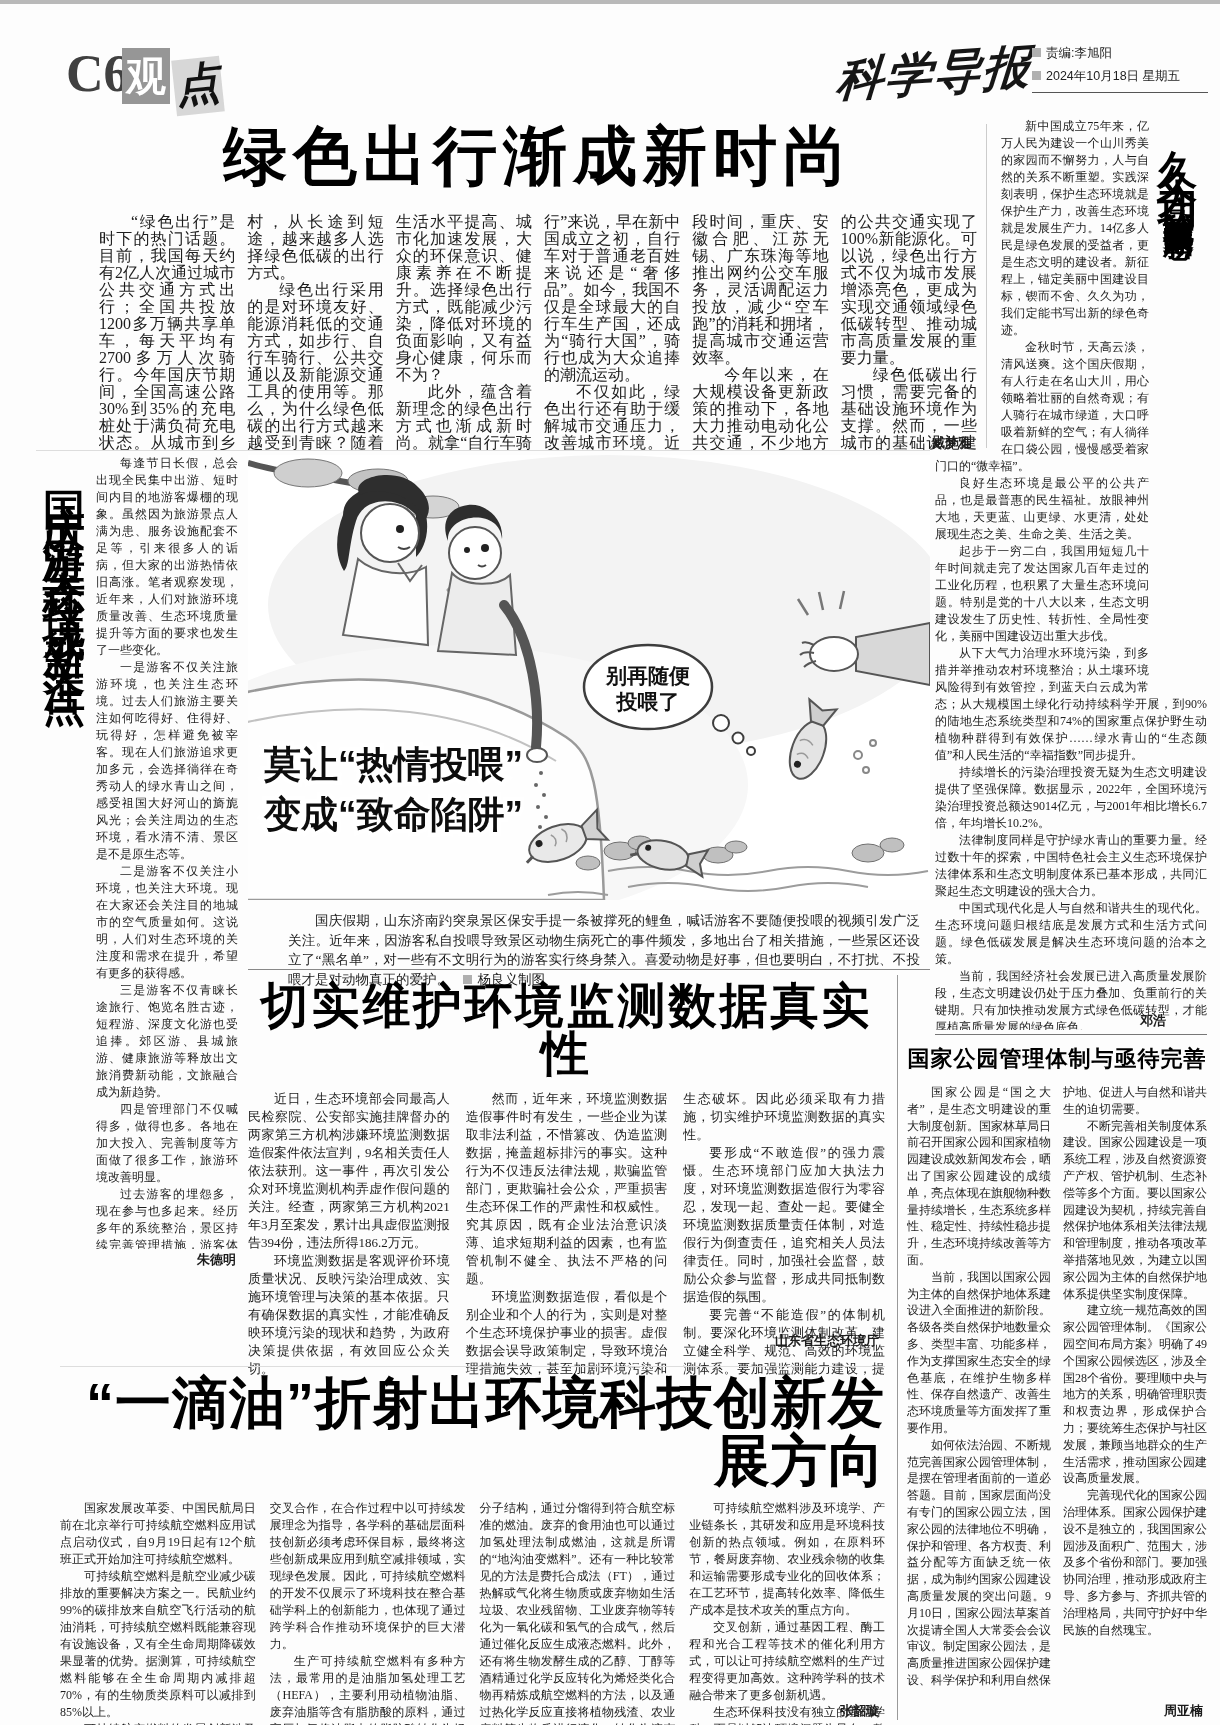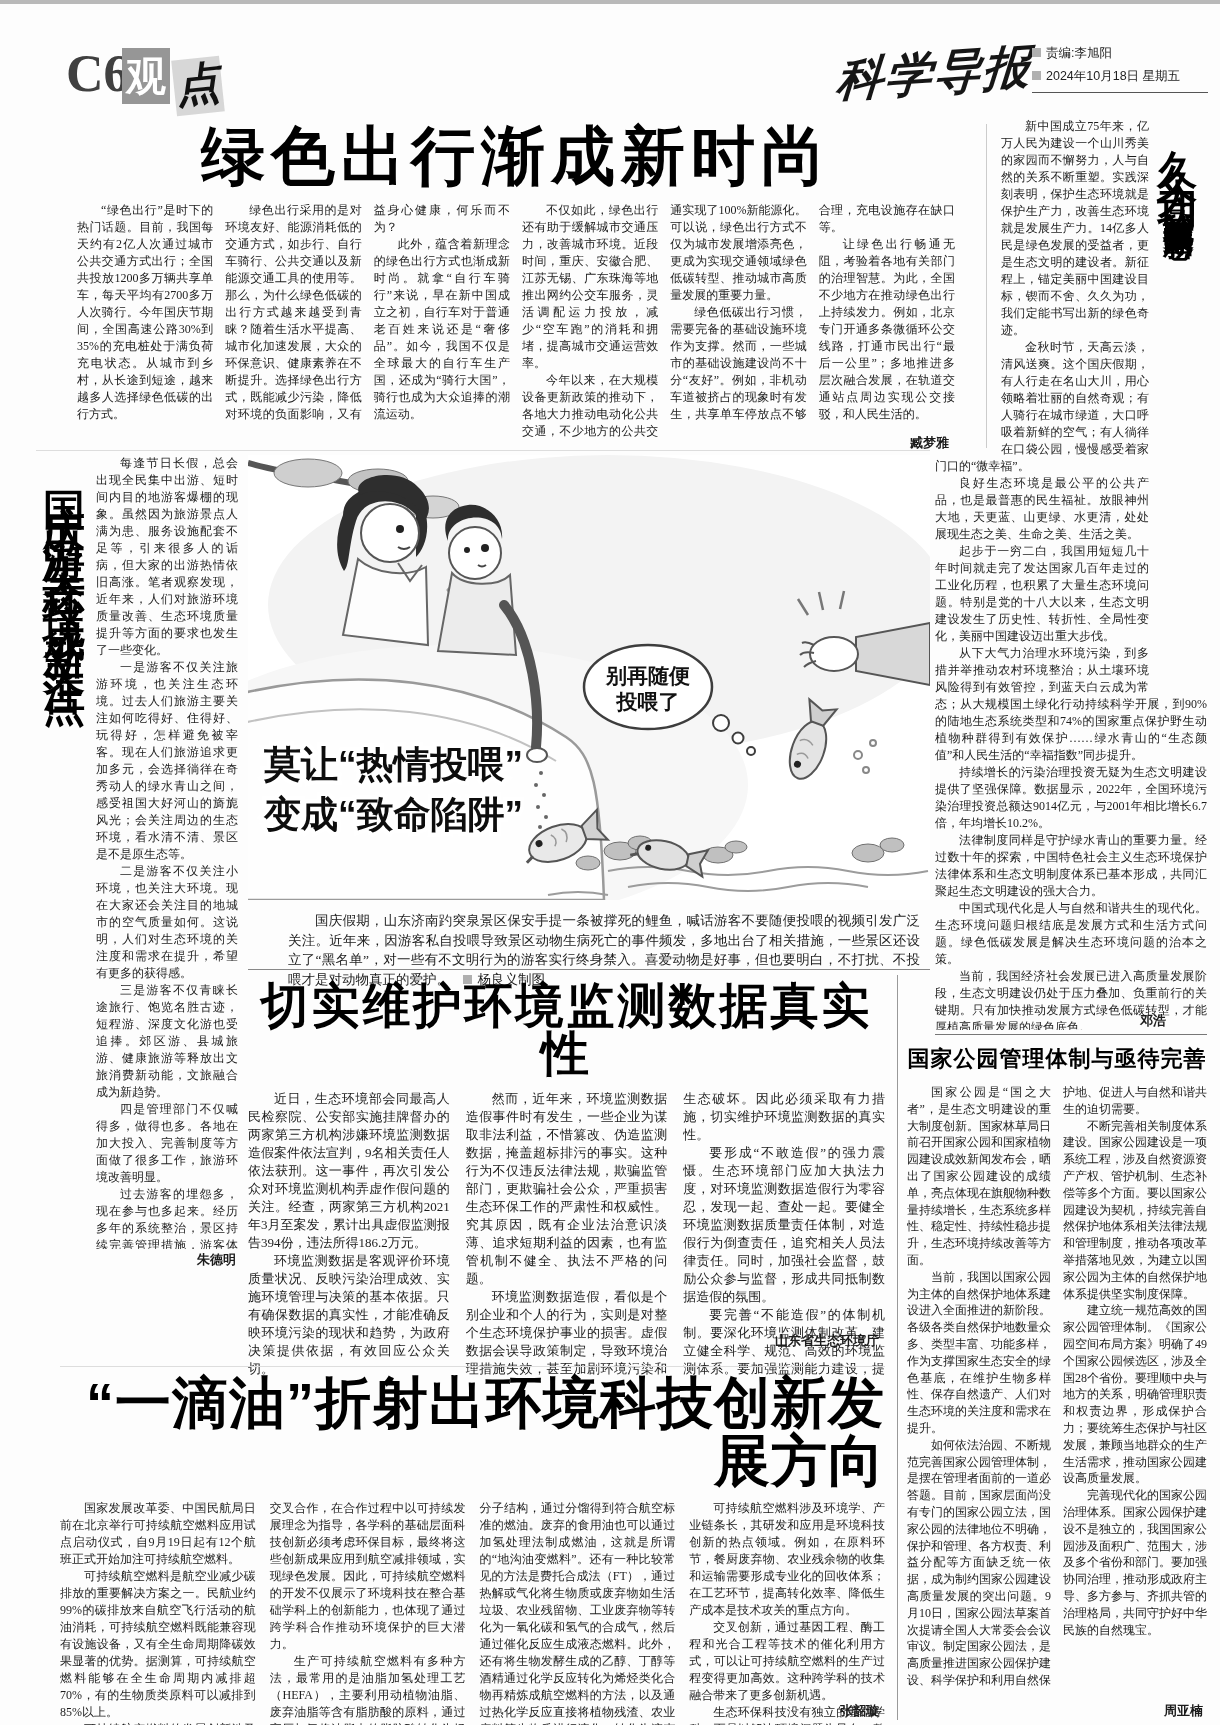--- a/index.html
+++ b/index.html
@@ -30,23 +30,23 @@
 </div>
 
 <div class="abs" style="left:836px;top:42px;width:200px;font-size:47px;font-weight:bold;font-style:italic;letter-spacing:2px;color:#161616;transform:rotate(-4deg) skewX(-8deg);font-family:'Liberation Serif','DejaVu Serif',serif;">科学导报</div>
 
 <div class="abs" style="left:1032px;top:45px;width:176px;font-size:12.5px;font-family:'Liberation Sans','DejaVu Sans',sans-serif;color:#222;">
   <div style="margin-bottom:6px;"><span class="sq"></span><span>责编:李旭阳</span></div>
   <div><span class="sq"></span><span>2024年10月18日 星期五</span></div>
   <div style="margin-top:7px;height:1px;background:#555;"></div>
 </div>
 
-<div class="abs" style="left:77px;top:118px;width:878px;height:334px;">
+<div class="abs" style="left:99px;top:118px;width:878px;height:334px;">
   <div class="hd" style="font-size:64px;letter-spacing:6px;text-align:center;line-height:76px;">绿色出行渐成新时尚</div>
-  <div class="body-text cols" style="margin-top:8px;height:244px;column-count:6;column-gap:12px;font-size:12px;line-height:17px;overflow:hidden;">
+  <div class="body-text cols" style="margin-top:19px;height:244px;column-count:6;column-gap:12px;font-size:16px;line-height:17px;overflow:hidden;">
       <p>“绿色出行”是时下的热门话题。目前，我国每天约有2亿人次通过城市公共交通方式出行；全国共投放1200多万辆共享单车，每天平均有2700多万人次骑行。今年国庆节期间，全国高速公路30%到35%的充电桩处于满负荷充电状态。从城市到乡村，从长途到短途，越来越多人选择绿色低碳的出行方式。</p>
       <p>绿色出行采用的是对环境友好、能源消耗低的交通方式，如步行、自行车骑行、公共交通以及新能源交通工具的使用等。那么，为什么绿色低碳的出行方式越来越受到青睐？随着生活水平提高、城市化加速发展，大众的环保意识、健康素养在不断提升。选择绿色出行方式，既能减少污染，降低对环境的负面影响，又有益身心健康，何乐而不为？</p>
       <p>此外，蕴含着新理念的绿色出行方式也渐成新时尚。就拿“自行车骑行”来说，早在新中国成立之初，自行车对于普通老百姓来说还是“奢侈品”。如今，我国不仅是全球最大的自行车生产国，还成为“骑行大国”，骑行也成为大众追捧的潮流运动。</p>
       <p>不仅如此，绿色出行还有助于缓解城市交通压力，改善城市环境。近段时间，重庆、安徽合肥、江苏无锡、广东珠海等地推出网约公交车服务，灵活调配运力投放，减少“空车跑”的消耗和拥堵，提高城市交通运营效率。</p>
       <p>今年以来，在大规模设备更新政策的推动下，各地大力推动电动化公共交通，不少地方的公共交通实现了100%新能源化。可以说，绿色出行方式不仅为城市发展增添亮色，更成为实现交通领域绿色低碳转型、推动城市高质量发展的重要力量。</p>
       <p>绿色低碳出行习惯，需要完备的基础设施环境作为支撑。然而，一些城市的基础设施建设尚不十分“友好”。例如，非机动车道被挤占的现象时有发生，共享单车停放点不够合理，充电设施存在缺口等。</p>
       <p>让绿色出行畅通无阻，考验着各地有关部门的治理智慧。为此，全国不少地方在推动绿色出行上持续发力。例如，北京专门开通多条微循环公交线路，打通市民出行“最后一公里”；多地推进多层次融合发展，在轨道交通站点周边实现公交接驳，和人民生活的。</p>
     </div>
   <div class="author" style="right:6px;bottom:0;">臧梦雅</div>
 </div>
@@ -218,21 +218,21 @@
     </div>
   <div class="author" style="right:6px;bottom:0;">山东省生态环境厅</div>
 </div>
 
 <div class="abs" style="left:897px;top:975px;width:1px;height:745px;background:#999;"></div>
 
 <div class="abs" style="left:907px;top:1044px;width:300px;height:676px;">
   <div class="hd" style="font-size:22px;letter-spacing:1px;text-align:center;line-height:30px;">国家公园管理体制与亟待完善</div>
   <div class="body-text cols" style="margin-top:10px;height:616px;column-count:2;column-gap:12px;font-size:12px;line-height:16.8px;overflow:hidden;">
       <p>国家公园是“国之大者”，是生态文明建设的重大制度创新。国家林草局日前召开国家公园和国家植物园建设成效新闻发布会，晒出了国家公园建设的成绩单，亮点体现在旗舰物种数量持续增长，生态系统多样性、稳定性、持续性稳步提升，生态环境持续改善等方面。</p>
-      <p>当前，我国以国家公园为主体的自然保护地体系建设进入全面推进的新阶段。各级各类自然保护地数量众多、类型丰富、功能多样，作为支撑国家生态安全的绿色基底，在维护生物多样性、保存自然遗产、人们对生态环境的关注度和需求在提升。</p>
+      <p>当前，我国以国家公园为主体的自然保护地体系建设进入全面推进的新阶段。各级各类自然保护地数量众多、类型丰富、功能多样，作为支撑国家生态安全的绿色基底，在维护生物多样性、保存自然遗产、改善生态环境质量等方面发挥了重要作用。</p>
       <p>如何依法治园、不断规范完善国家公园管理体制，是摆在管理者面前的一道必答题。目前，国家层面尚没有专门的国家公园立法，国家公园的法律地位不明确，保护和管理、各方权责、利益分配等方面缺乏统一依据，成为制约国家公园建设高质量发展的突出问题。9月10日，国家公园法草案首次提请全国人大常委会会议审议。制定国家公园法，是高质量推进国家公园保护建设、科学保护和利用自然保护地、促进人与自然和谐共生的迫切需要。</p>
       <p>不断完善相关制度体系建设。国家公园建设是一项系统工程，涉及自然资源资产产权、管护机制、生态补偿等多个方面。要以国家公园建设为契机，持续完善自然保护地体系相关法律法规和管理制度，推动各项改革举措落地见效，为建立以国家公园为主体的自然保护地体系提供坚实制度保障。</p>
       <p>建立统一规范高效的国家公园管理体制。《国家公园空间布局方案》明确了49个国家公园候选区，涉及全国28个省份。要理顺中央与地方的关系，明确管理职责和权责边界，形成保护合力；要统筹生态保护与社区发展，兼顾当地群众的生产生活需求，推动国家公园建设高质量发展。</p>
       <p>完善现代化的国家公园治理体系。国家公园保护建设不是独立的，我国国家公园涉及面积广、范围大，涉及多个省份和部门。要加强协同治理，推动形成政府主导、多方参与、齐抓共管的治理格局，共同守护好中华民族的自然瑰宝。</p>
     </div>
   <div class="author" style="right:4px;bottom:0;">周亚楠</div>
 </div>
 
 <div class="abs" style="left:60px;top:1366px;width:825px;height:1px;background:#ddd;"></div>
 <div class="abs" style="left:60px;top:1374px;width:825px;height:346px;">

